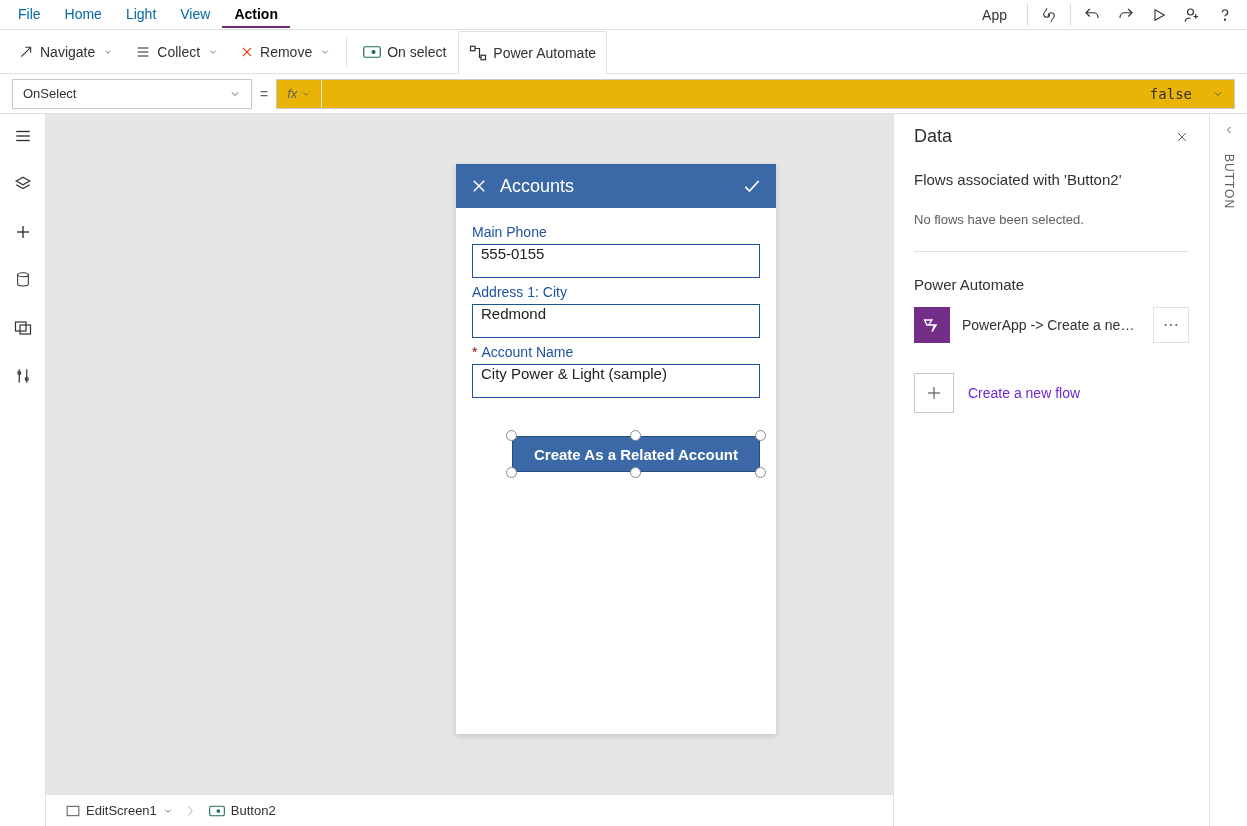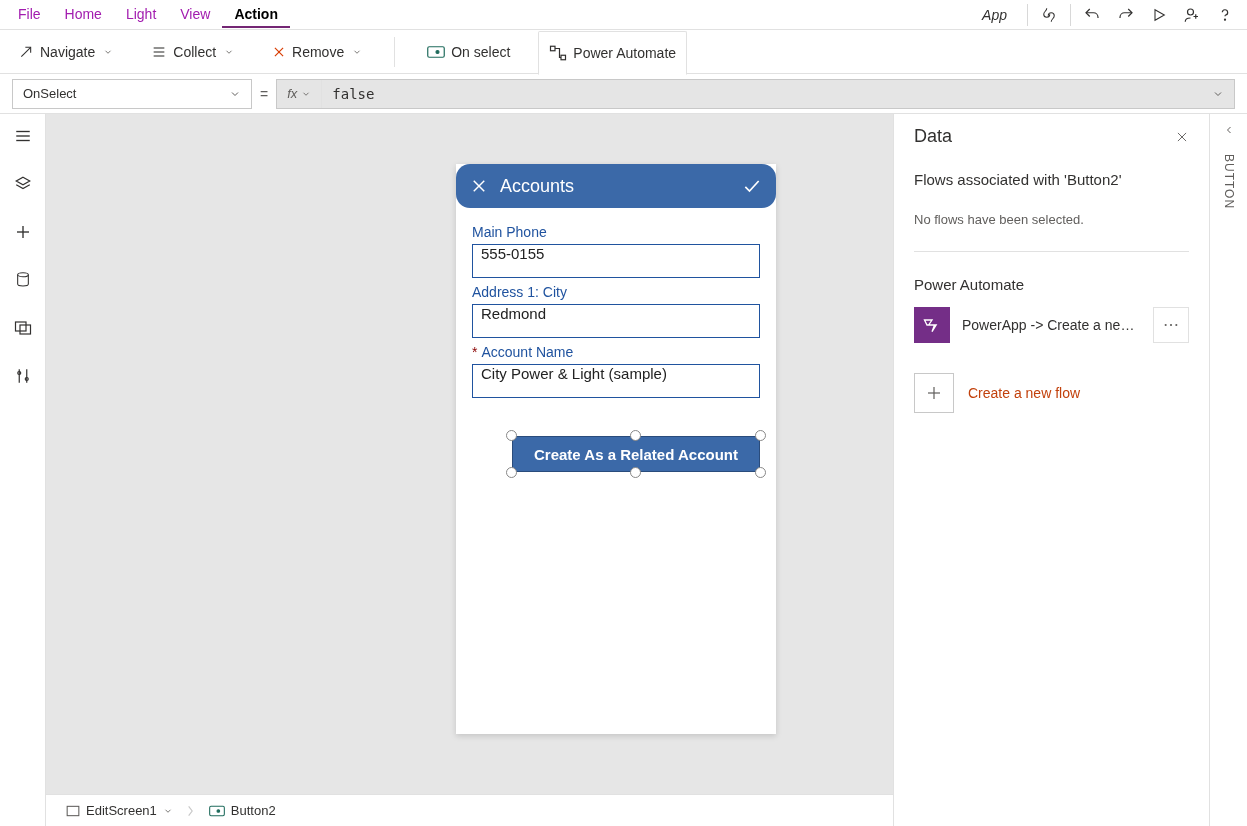--- a/index.html
+++ b/index.html
@@ -14,37 +14,37 @@
 
   
   .menubar {
     height: 30px;
     display: flex;
     align-items: center;
     border-bottom: 1px solid #e1e1e1;
     padding: 0 6px;
   }
   .menubar .menu-items { display: flex; gap: 0; }
-  .menubar .menu-item { padding: 4px 12px; cursor: pointer; color: #a21caf; font-size: 14px;}
+  .menubar .menu-item { padding: 4px 12px; cursor: pointer; color: #0369a1; font-size: 14px;}
   .menubar .menu-item.active { font-weight: 600; border-bottom: 2px solid #742774; color:#000;}
   .menubar .spacer { flex: 1; }
-  .menubar .right-tools { display: flex; align-items: center; gap: 0; font-style: italic; }
+  .menubar .right-tools { display: flex; align-items: center; gap: 0; }
   .menubar .right-tool { padding: 4px 8px; cursor: pointer; color: #323130; display:flex; align-items:center;}
   .menubar .right-tool svg { stroke: #323130; }
   .menubar .app-label { font-size: 14px; padding: 4px 16px; cursor: pointer;}
   .menubar .divider-v { width:1px; height:22px; background:#d8d8d8; margin:0 4px;}
 
   
   .ribbon {
     height: 44px;
     display: flex;
     align-items: center;
     border-bottom: 1px solid #e1e1e1;
     padding: 0 8px;
-    gap: 18px;
+    gap: 2px;
     background:#fff;
   }
   .ribbon .cmd { display: flex; align-items:center; gap:6px; padding: 4px 10px; cursor:pointer; font-size:14px; color:#323130;}
   .ribbon .cmd svg { flex-shrink:0;}
   .ribbon .divider-v { width:1px; height:30px; background:#e1e1e1; margin:0 4px;}
   .ribbon .cmd .chev { margin-left:2px;}
   .ribbon .cmd.pa { border:1px solid #e1e1e1; border-bottom:1px solid #fff; background:#fff; position:relative; top:1px; height:44px; border-top-left-radius:2px; border-top-right-radius:2px;}
 
   
   .formula-bar {
@@ -53,21 +53,21 @@
     align-items: center;
     padding: 6px 12px;
     gap: 8px;
     border-bottom: 1px solid #e1e1e1;
     background:#fff;
   }
   .prop-select {
     width: 240px; height: 30px; border:1px solid #c8c8c8; display:flex; align-items:center; justify-content:space-between; padding:0 10px; font-size:13px; cursor:pointer; background:#fff;
   }
   .equals { font-size:14px; color:#605e5c;}
-  .fx-box { border:1px solid #c8c8c8; height:30px; flex:1; display:flex; align-items:center; background:#e5e5e5;}
+  .fx-box { border:1px solid #c8c8c8; height:30px; flex:1; display:flex; align-items:center; background:#eab308;text-align:right;}
   .fx-label { padding:0 10px; font-style:italic; color:#605e5c; border-right:1px solid #e1e1e1; height:100%; display:flex; align-items:center; gap:4px;}
   .fx-input { padding:0 10px; font-family:Consolas, monospace; flex:1; font-size:14px;}
   .fx-expand { padding:0 10px; color:#605e5c; cursor:pointer;}
 
   
   .workspace { flex:1; display:flex; overflow:hidden;}
 
   
   .left-rail {
     width: 46px;
@@ -92,21 +92,21 @@
     width: 320px;
     height: 570px;
     background:#fff;
     box-shadow: 0 2px 6px rgba(0,0,0,0.15);
     display:flex; flex-direction:column;
   }
   .phone-header {
     height:44px;
     background:#3b69a8;
     color:#fff;
-    display:flex; align-items:center; padding:0 14px; gap:12px; font-size:18px;border-radius:14px;
+    display:flex; align-items:center; padding:0 14px; gap:12px; font-size:18px;
   }
   .phone-header .accept { margin-left:auto;}
   .phone-body { padding:10px 16px; display:flex; flex-direction:column;}
   .field-label { color:#20539f; font-size:14px; margin-top:6px; margin-bottom:4px;}
   .field-label .req { color:#8a0000; margin-right:4px;}
   .field-input {
     border:1px solid #20539f; height:34px; padding:0 8px; font-size:15px; color:#222; background:#fff;
   }
   .selected-btn-wrap { position:relative; margin-top:38px;margin-left:40px;}
   .selected-btn {
@@ -137,21 +137,21 @@
   .assoc-title { font-size:15px;}
   .assoc-sub { font-size:13px; color:#605e5c; margin-top:24px;}
   .hr { height:1px; background:#e1e1e1; margin:24px 0;}
   .pa-title { font-size:15px; margin-bottom:14px;}
   .flow-row { display:flex; align-items:center; gap:12px; margin-bottom:30px;}
   .flow-icon { width:36px; height:36px; background:#742e87; display:flex; align-items:center; justify-content:center;}
   .flow-name { flex:1; font-size:14px; color:#323130; white-space:nowrap; overflow:hidden; text-overflow:ellipsis;}
   .flow-more { width:36px; height:36px; border:1px solid #e1e1e1; display:flex; align-items:center; justify-content:center; cursor:pointer; color:#605e5c;}
   .new-flow-row { display:flex; align-items:center; gap:14px; cursor:pointer;}
   .new-flow-icon { width:40px; height:40px; border:1px solid #c8c8c8; display:flex; align-items:center; justify-content:center; font-size:22px; color:#605e5c;}
-  .new-flow-label { font-size:14px; color:#c2410c;}
+  .new-flow-label { font-size:14px; color:#6d28d9;}
 
   
   .right-rail {
     width:38px; border-left:1px solid #e1e1e1; background:#fff;
     display:flex; flex-direction:column; align-items:center; padding-top:10px;
   }
   .right-rail .chev { cursor:pointer; color:#605e5c; margin-bottom:18px;}
   .right-rail .vlabel { writing-mode: vertical-rl; font-size:12px; letter-spacing:1px; color:#605e5c;}
 
   svg { display:block;}

